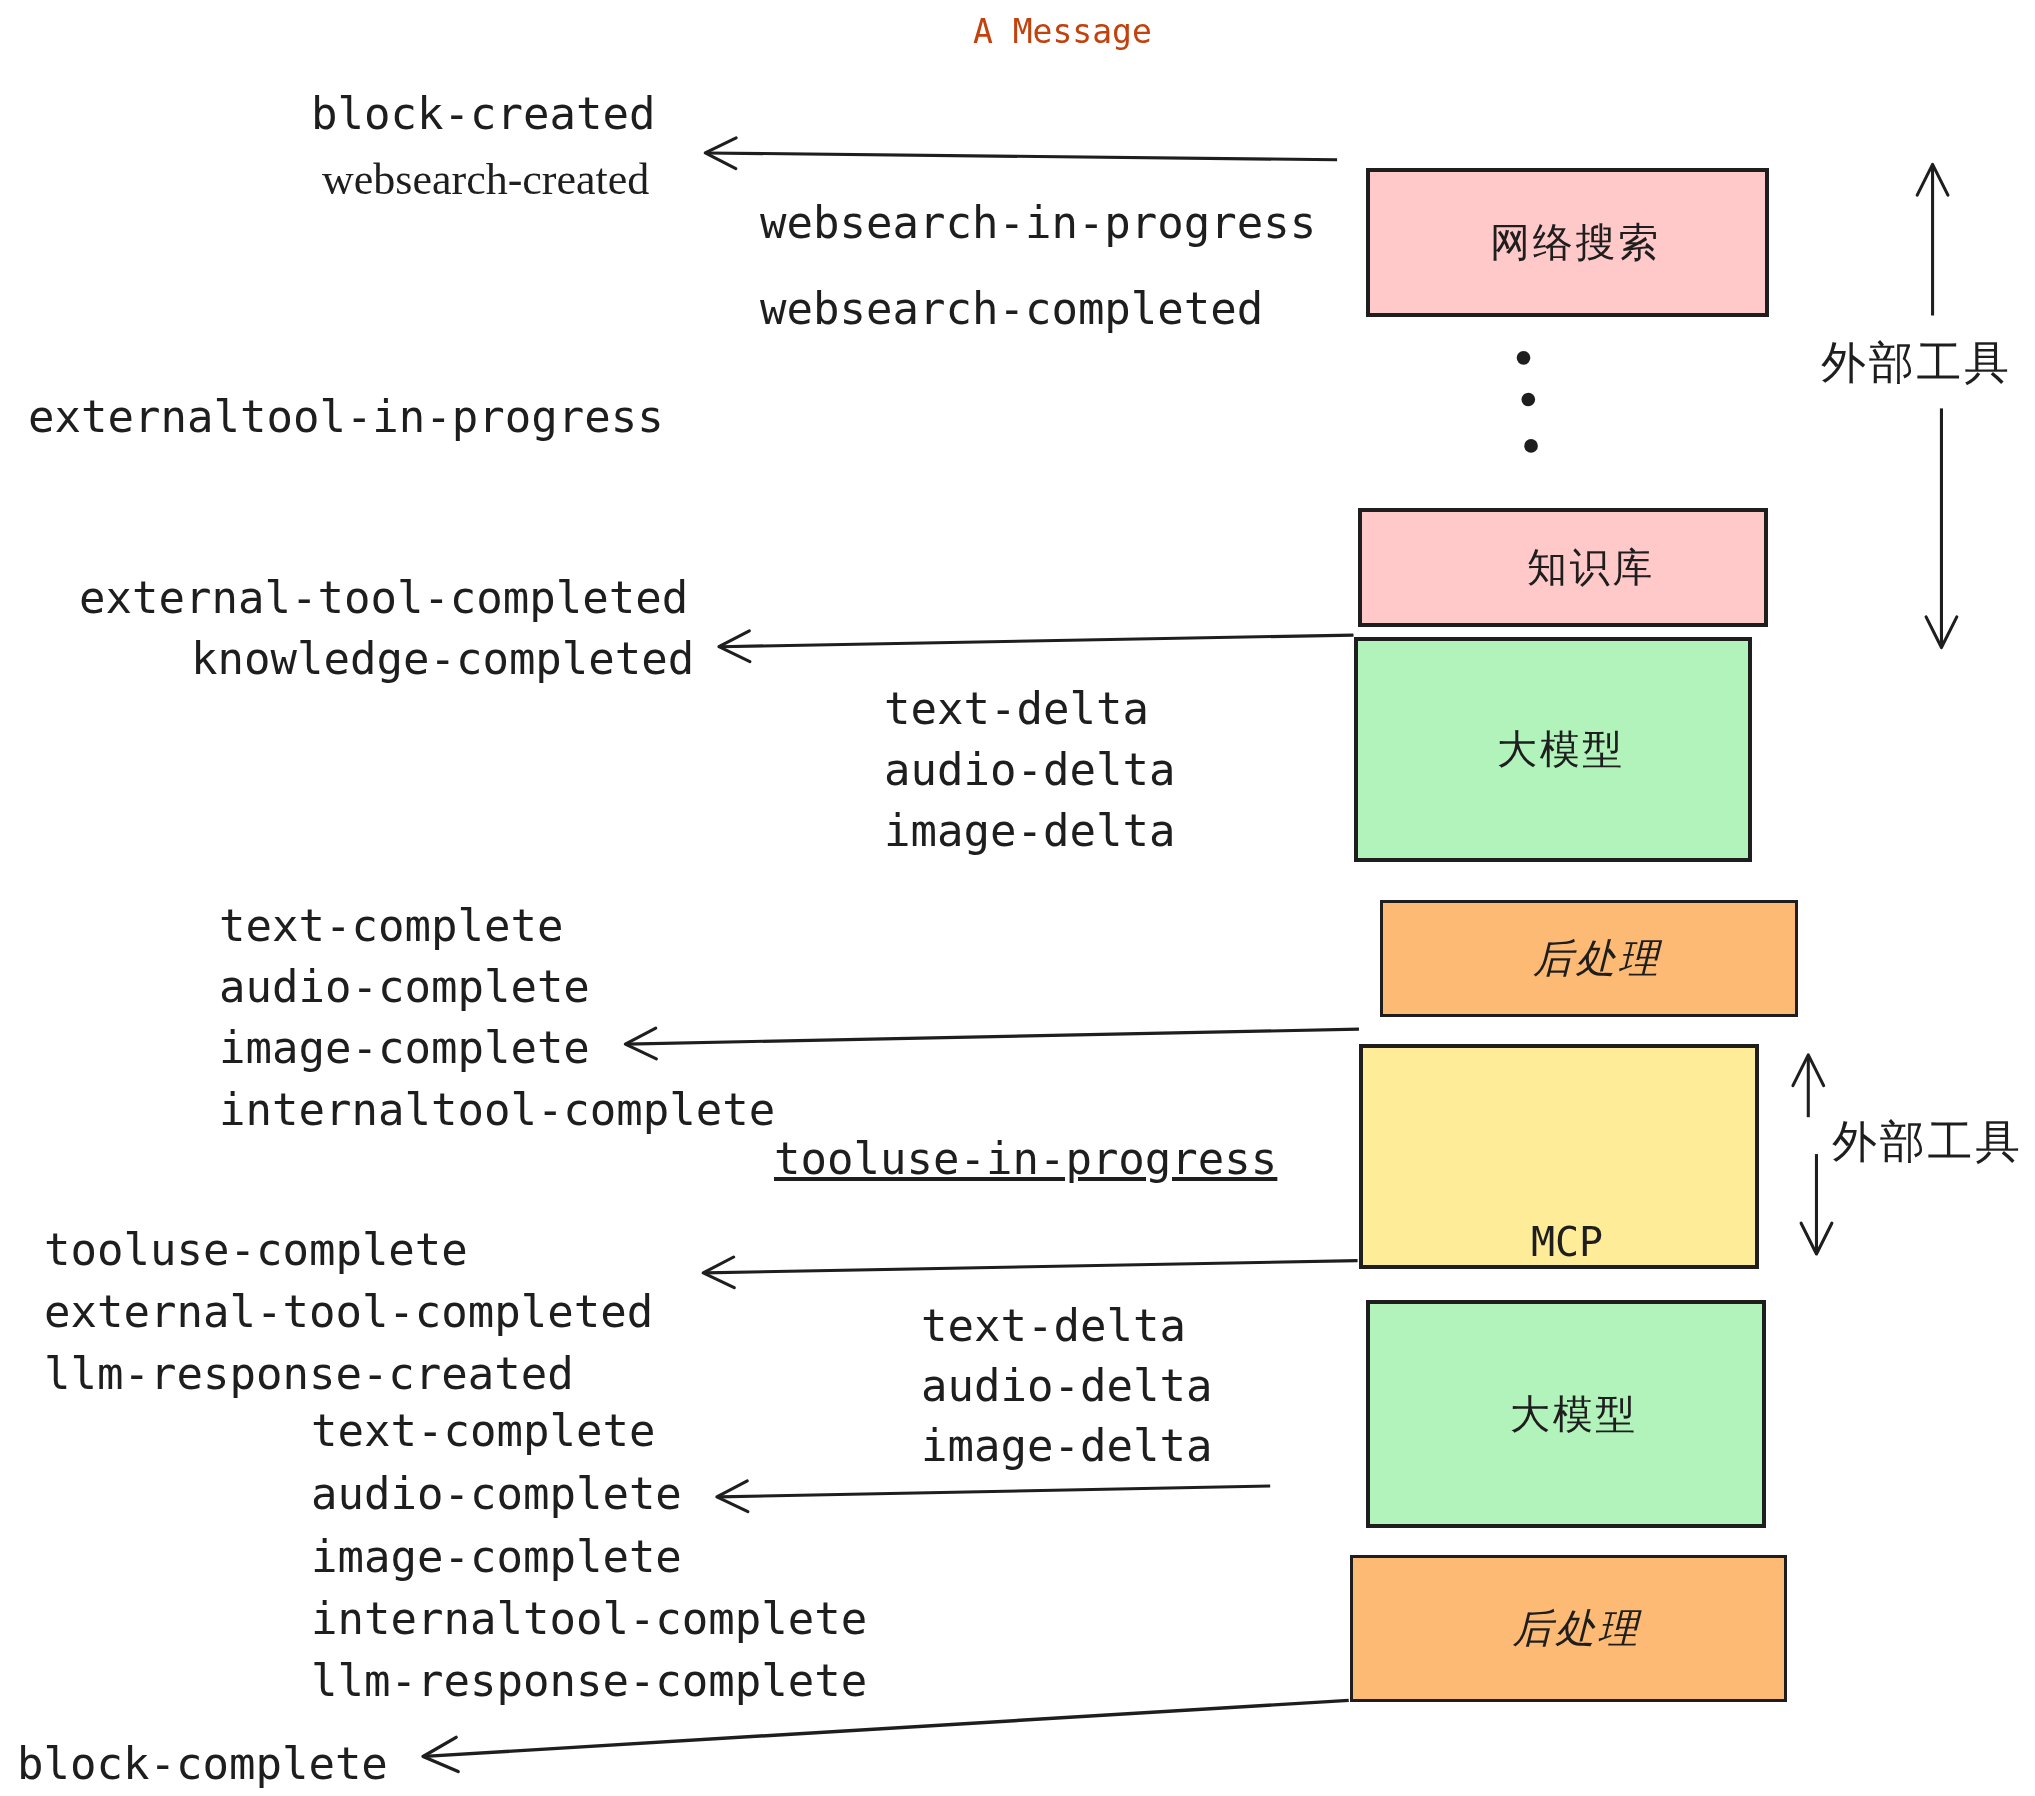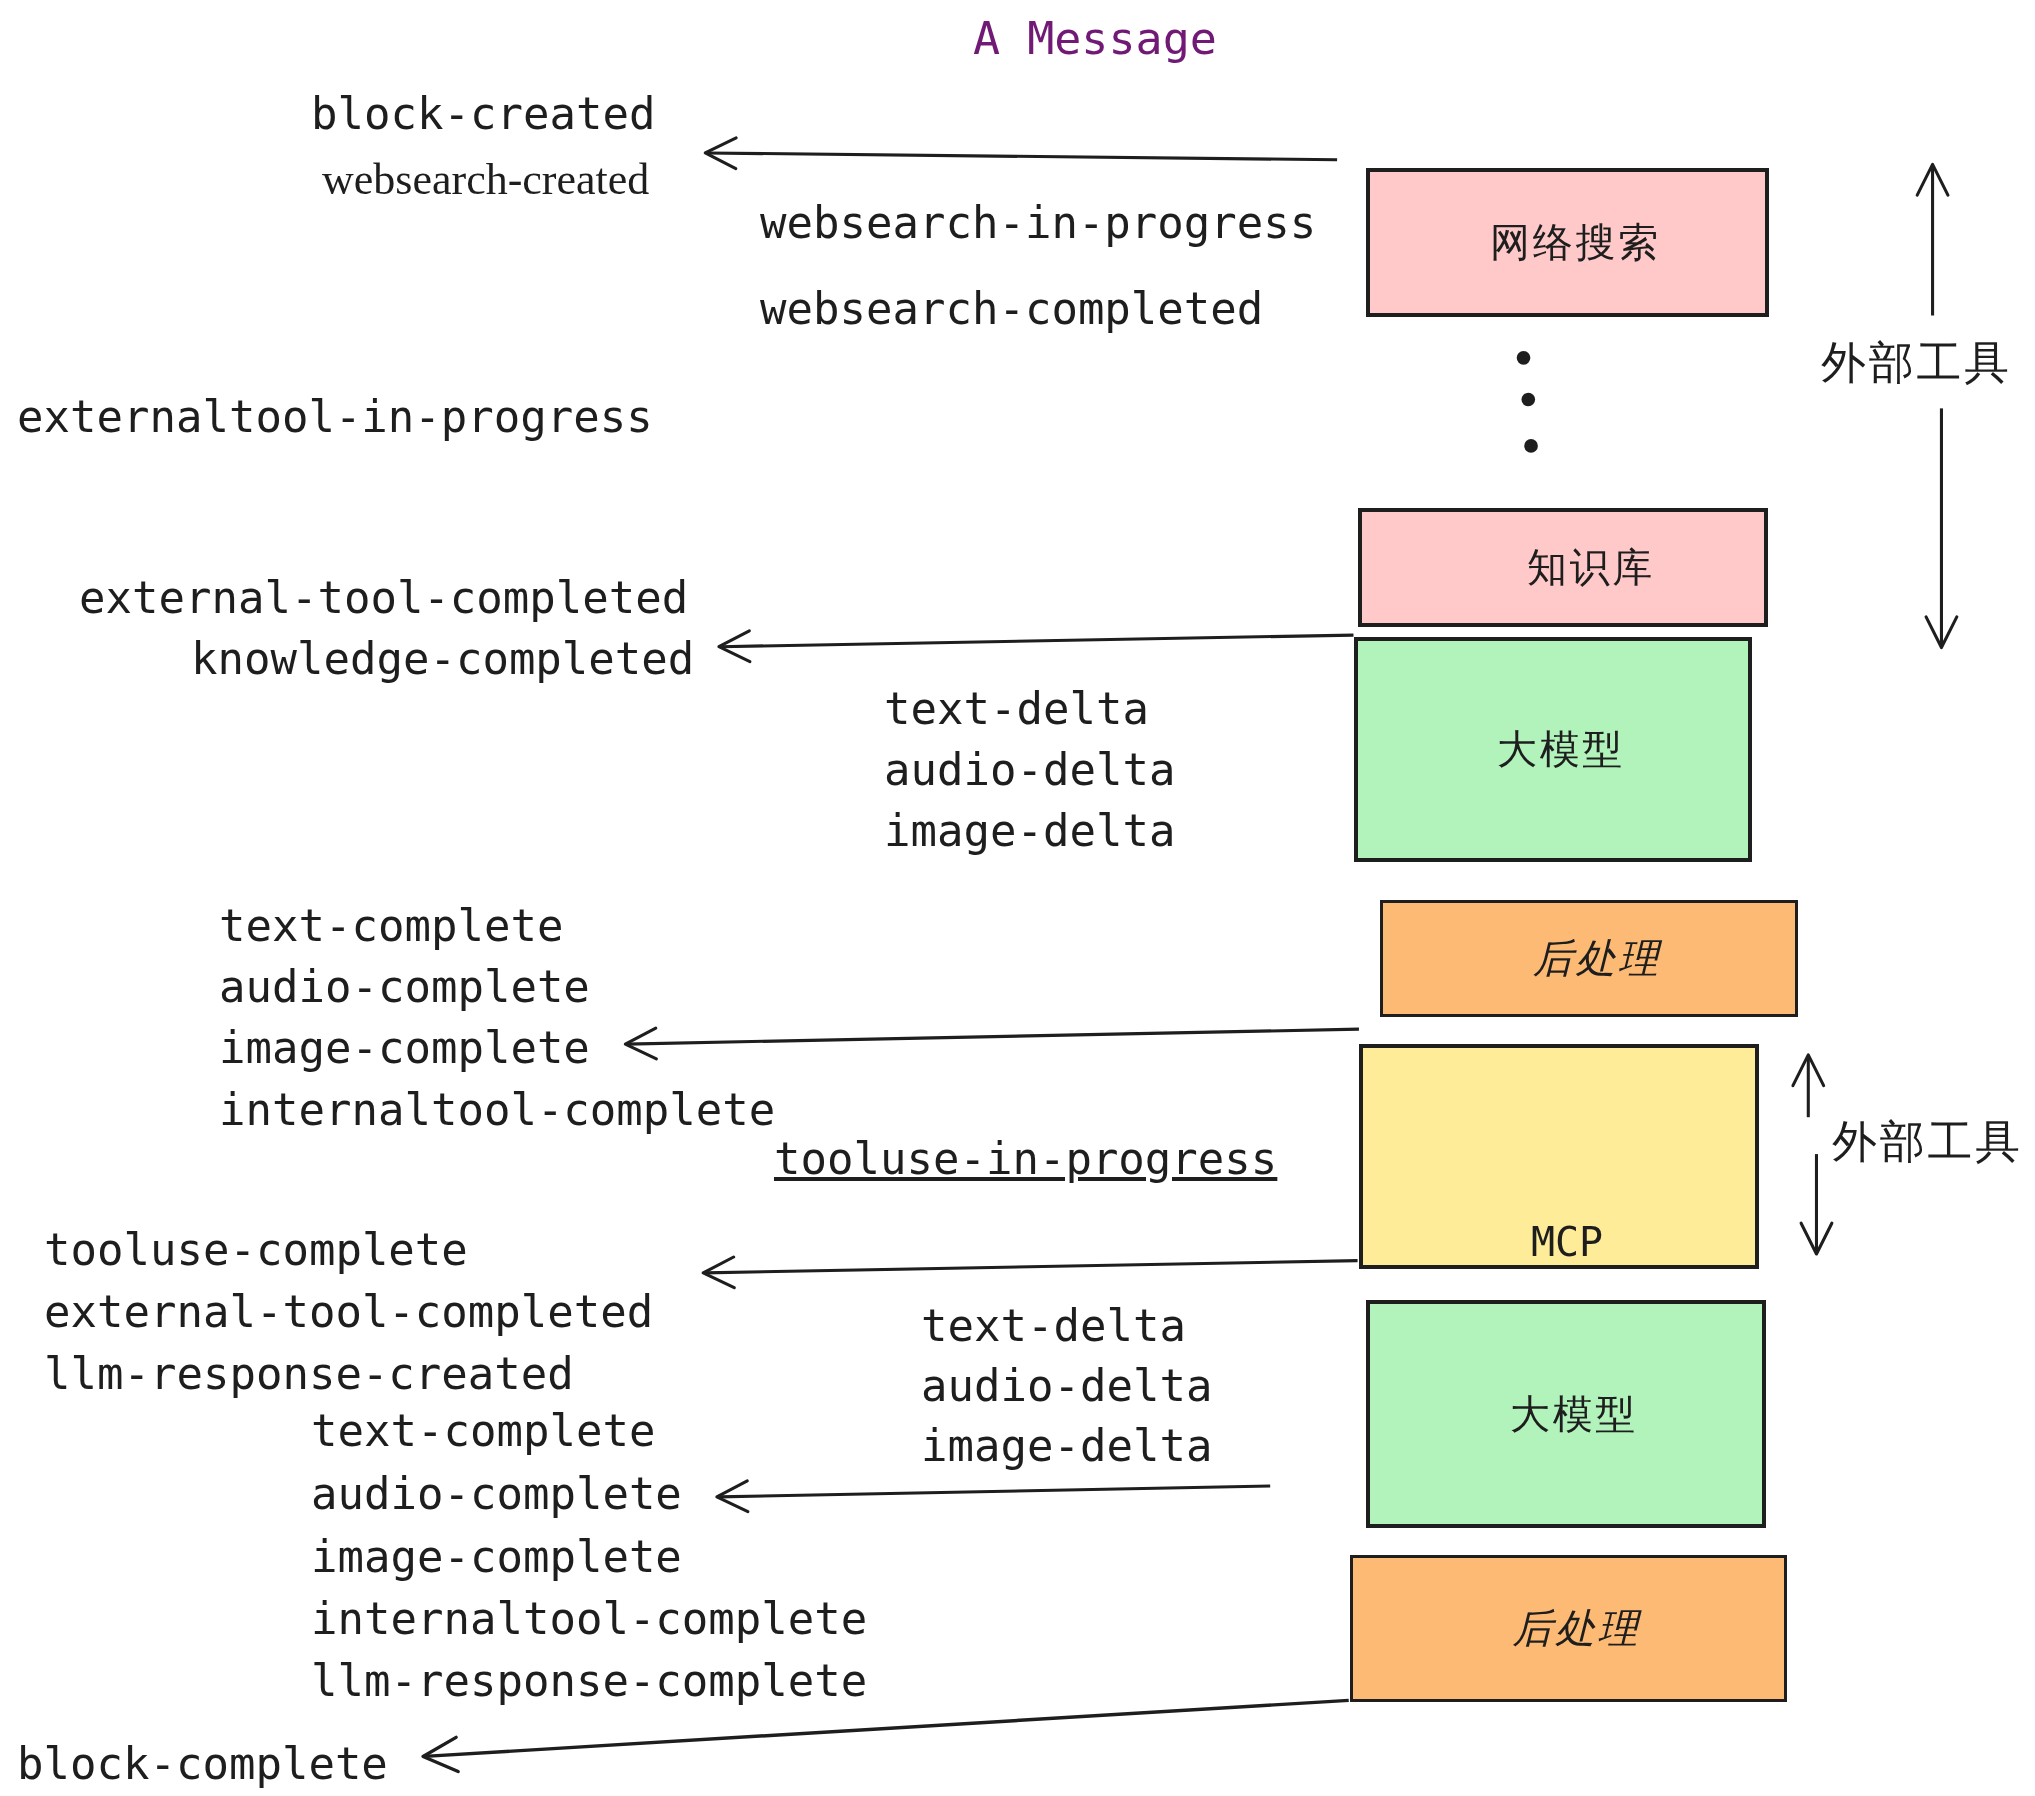--- a/index.html
+++ b/index.html
@@ -21,23 +21,23 @@
     position: absolute;
     font-family: "DejaVu Sans Mono", monospace;
     font-size: 44px;
     line-height: 1.1;
     white-space: nowrap;
     color: #1e1e1e;
   }
   .title {
     position: absolute;
     font-family: "DejaVu Sans Mono", monospace;
-    font-size: 45px;
+    font-size: 33px;
     white-space: nowrap;
-    color: #701a75;
+    color: #c2410c;
   }
   .box {
     position: absolute;
     border: 4.1px solid #1e1e1e;
     box-sizing: border-box;
     display: flex;
     align-items: center;
     justify-content: center;
   }
   .box .lbl {
@@ -127,21 +127,21 @@
     <span class="lbl">后处理</span>
   </div>
 
   <div class="side-lbl" style="left:1821px; top:333px;">外部工具</div>
   <div class="side-lbl" style="left:1832px; top:1112px;">外部工具</div>
 
   <div class="ev" style="left:311px; top:90px;">block-created</div>
   <div class="ev" style="left:322px; top:156px;font-family:Liberation Serif, serif;">websearch-created</div>
   <div class="ev" style="left:760px; top:199px;">websearch-in-progress</div>
   <div class="ev" style="left:760px; top:285px;">websearch-completed</div>
-  <div class="ev" style="left:17px; top:393px;">externaltool-in-progress</div>
+  <div class="ev" style="left:28px; top:393px;">externaltool-in-progress</div>
   <div class="ev" style="left:79px; top:574px;">external-tool-completed</div>
   <div class="ev" style="left:191px; top:635px;">knowledge-completed</div>
 
   <div class="ev" style="left:884px; top:685px;">text-delta</div>
   <div class="ev" style="left:884px; top:746px;">audio-delta</div>
   <div class="ev" style="left:884px; top:807px;">image-delta</div>
 
   <div class="ev" style="left:219px; top:902px;">text-complete</div>
   <div class="ev" style="left:219px; top:963px;">audio-complete</div>
   <div class="ev" style="left:219px; top:1024px;">image-complete</div>

